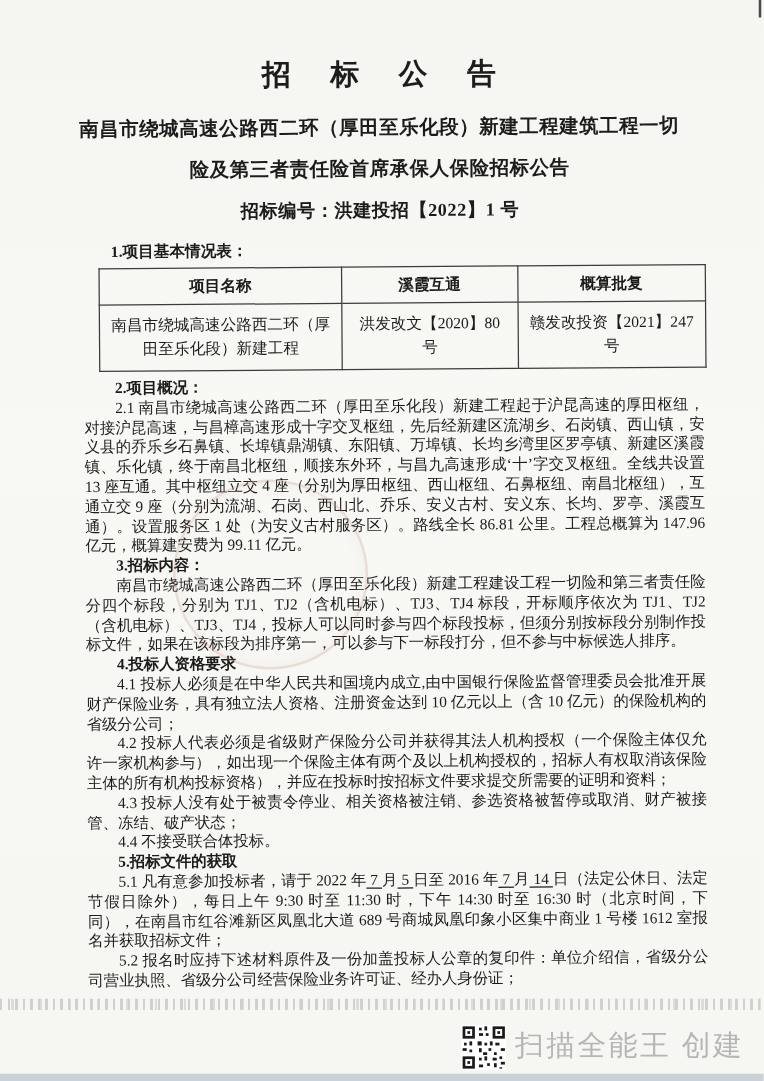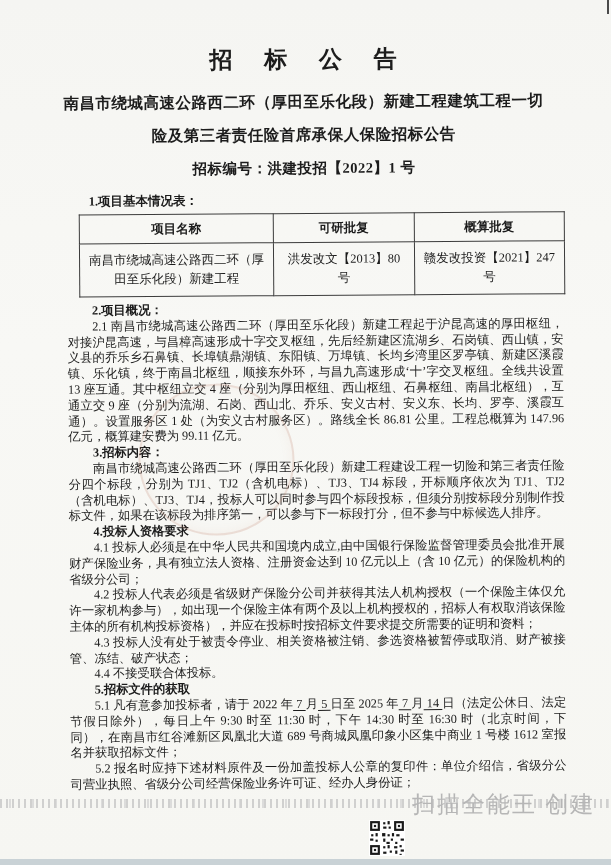--- a/index.html
+++ b/index.html
@@ -79,21 +79,21 @@
     background:
       repeating-linear-gradient(90deg,#c4c4c4 0 2px,transparent 2px 6px),
       repeating-linear-gradient(90deg,transparent 0 9px,#d4d4d4 9px 11px,transparent 11px 23px);
     opacity:0.75;
   }
   .qr {
     position:absolute; left:369px; top:820px;
     width:36px; height:36px;
   }
   .watermark {
-    position:absolute; left:412px; top:789px;
+    position:absolute; left:412px; top:821px;
     font-family:"Liberation Sans","DejaVu Sans",sans-serif;
     font-size:23px; color:#b6b6b6; letter-spacing:2px;
     white-space:nowrap;
     text-align:center;
   }
   .bottom-strip {
     position:absolute; left:0; right:0; bottom:0; height:6px;
     background:#c9d2d6;
   }
   .edge-tick {
@@ -118,45 +118,45 @@
 
   <table class="info-table">
     <colgroup>
       <col class="col-name">
         <col class="col-ksr">
         <col class="col-gsr">
     </colgroup>
     <thead>
       <tr>
         <th>项目名称</th>
-        <th>可研批复</th>
+        <th>溪霞互通</th>
         <th>概算批复</th>
       </tr>
     </thead>
     <tbody>
       <tr>
         <td>南昌市绕城高速公路西二环（厚田至乐化段）新建工程</td>
-        <td>洪发改文【2013】80 号</td>
+        <td>洪发改文【2020】80 号</td>
         <td>赣发改投资【2021】247 号</td>
       </tr>
     </tbody>
   </table>
 
   <div class="doc-body">
     <p class="hd">2.项目概况：</p>
     <p>2.1 南昌市绕城高速公路西二环（厚田至乐化段）新建工程起于沪昆高速的厚田枢纽，对接沪昆高速，与昌樟高速形成十字交叉枢纽，先后经新建区流湖乡、石岗镇、西山镇，安义县的乔乐乡石鼻镇、长埠镇鼎湖镇、东阳镇、万埠镇、长均乡湾里区罗亭镇、新建区溪霞镇、乐化镇，终于南昌北枢纽，顺接东外环，与昌九高速形成‘十’字交叉枢纽。全线共设置 13 座互通。其中枢纽立交 4 座（分别为厚田枢纽、西山枢纽、石鼻枢纽、南昌北枢纽），互通立交 9 座（分别为流湖、石岗、西山北、乔乐、安义古村、安义东、长均、罗亭、溪霞互通）。设置服务区 1 处（为安义古村服务区）。路线全长 86.81 公里。工程总概算为 147.96 亿元，概算建安费为 99.11 亿元。</p>
     <p class="hd">3.招标内容：</p>
     <p>南昌市绕城高速公路西二环（厚田至乐化段）新建工程建设工程一切险和第三者责任险分四个标段，分别为 TJ1、TJ2（含机电标）、TJ3、TJ4 标段，开标顺序依次为 TJ1、TJ2（含机电标）、TJ3、TJ4，投标人可以同时参与四个标段投标，但须分别按标段分别制作投标文件，如果在该标段为排序第一，可以参与下一标段打分，但不参与中标候选人排序。</p>
     <p class="hd">4.投标人资格要求</p>
     <p>4.1 投标人必须是在中华人民共和国境内成立,由中国银行保险监督管理委员会批准开展财产保险业务，具有独立法人资格、注册资金达到 10 亿元以上（含 10 亿元）的保险机构的省级分公司；</p>
     <p>4.2 投标人代表必须是省级财产保险分公司并获得其法人机构授权（一个保险主体仅允许一家机构参与），如出现一个保险主体有两个及以上机构授权的，招标人有权取消该保险主体的所有机构投标资格），并应在投标时按招标文件要求提交所需要的证明和资料；</p>
     <p>4.3 投标人没有处于被责令停业、相关资格被注销、参选资格被暂停或取消、财产被接管、冻结、破产状态；</p>
     <p>4.4 不接受联合体投标。</p>
     <p class="hd">5.招标文件的获取</p>
-    <p><span>5.1 凡有意参加投标者，请于 2022 年</span><span class="u"> 7 </span><span>月</span><span class="u"> 5 </span><span>日至 2025 年</span><span class="u"> 7 </span><span>月</span><span class="u"> 14 </span><span>日（法定公休日、法定节假日除外），每日上午 9:30 时至 11:30 时，下午 14:30 时至 16:30 时（北京时间，下同），在南昌市红谷滩新区凤凰北大道 689 号商城凤凰印象小区集中商业 1 号楼 1612 室报名并获取招标文件；</span></p>
+    <p><span>5.1 凡有意参加投标者，请于 2022 年</span><span class="u"> 7 </span><span>月</span><span class="u"> 5 </span><span>日至 2016 年</span><span class="u"> 7 </span><span>月</span><span class="u"> 14 </span><span>日（法定公休日、法定节假日除外），每日上午 9:30 时至 11:30 时，下午 14:30 时至 16:30 时（北京时间，下同），在南昌市红谷滩新区凤凰北大道 689 号商城凤凰印象小区集中商业 1 号楼 1612 室报名并获取招标文件；</span></p>
     <p>5.2 报名时应持下述材料原件及一份加盖投标人公章的复印件：单位介绍信，省级分公司营业执照、省级分公司经营保险业务许可证、经办人身份证；</p>
   </div>
 
   <div class="stamp"></div>
 </div>
 
 <div class="scan-edge"></div>
 
 <svg class="qr" viewBox="0 0 33 33" xmlns="http://www.w3.org/2000/svg">
   <rect x="0" y="0" width="33" height="33" fill="#ffffff"></rect>

